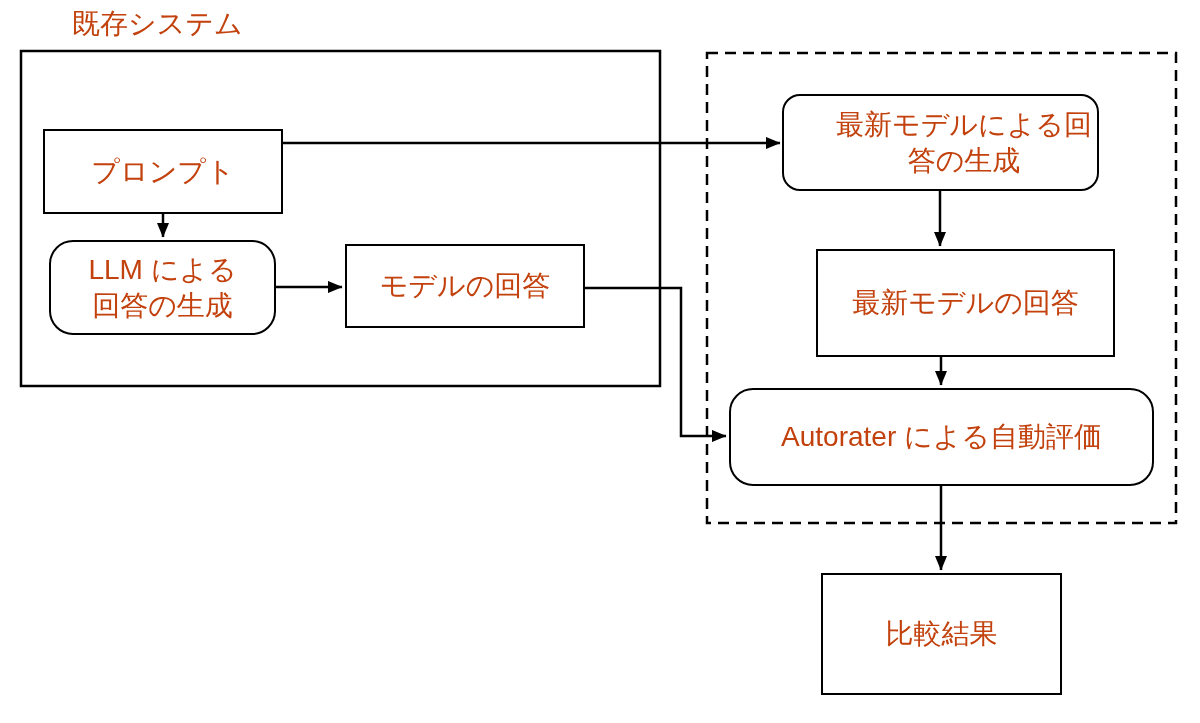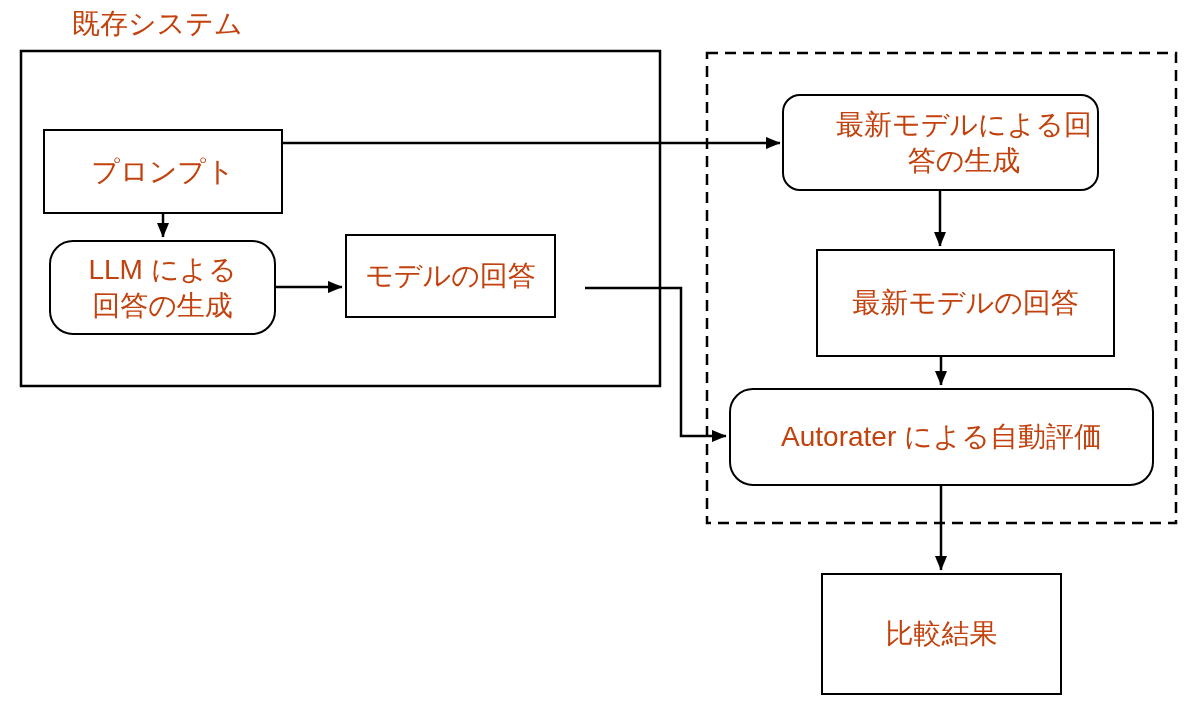--- a/index.html
+++ b/index.html
@@ -40,21 +40,21 @@
     align-items: center;
     justify-content: center;
     text-align: center;
     font-size: 28px;
     line-height: 36px;
     white-space: pre-line;
   }
   .node.rounded { border-radius: 18px; }
   .node.prompt            { left: 43px;  top: 101px; width: 240px; height: 85px; margin-top: 28px; }
   .node.llm-gen           { left: 49px;  top: 240px; width: 227px; height: 95px; border-radius: 24px; }
-  .node.model-answer      { left: 345px; top: 234px; width: 211px; height: 84px; text-align: center; }
+  .node.model-answer      { left: 345px; top: 244px; width: 240px; height: 84px; text-align: center; }
   .node.new-model-gen     { left: 782px; top: 94px;  width: 317px; height: 97px; padding-left: 47px; }
   .node.new-model-answer  { left: 816px; top: 249px; width: 299px; height: 108px; }
   .node.autorater         { left: 729px; top: 388px; width: 425px; height: 98px; border-radius: 24px; }
   .node.comparison-result { left: 821px; top: 573px; width: 241px; height: 122px; text-align: center; }
 </style>
 </head>
 <body>
 
 <div class="canvas">
 

